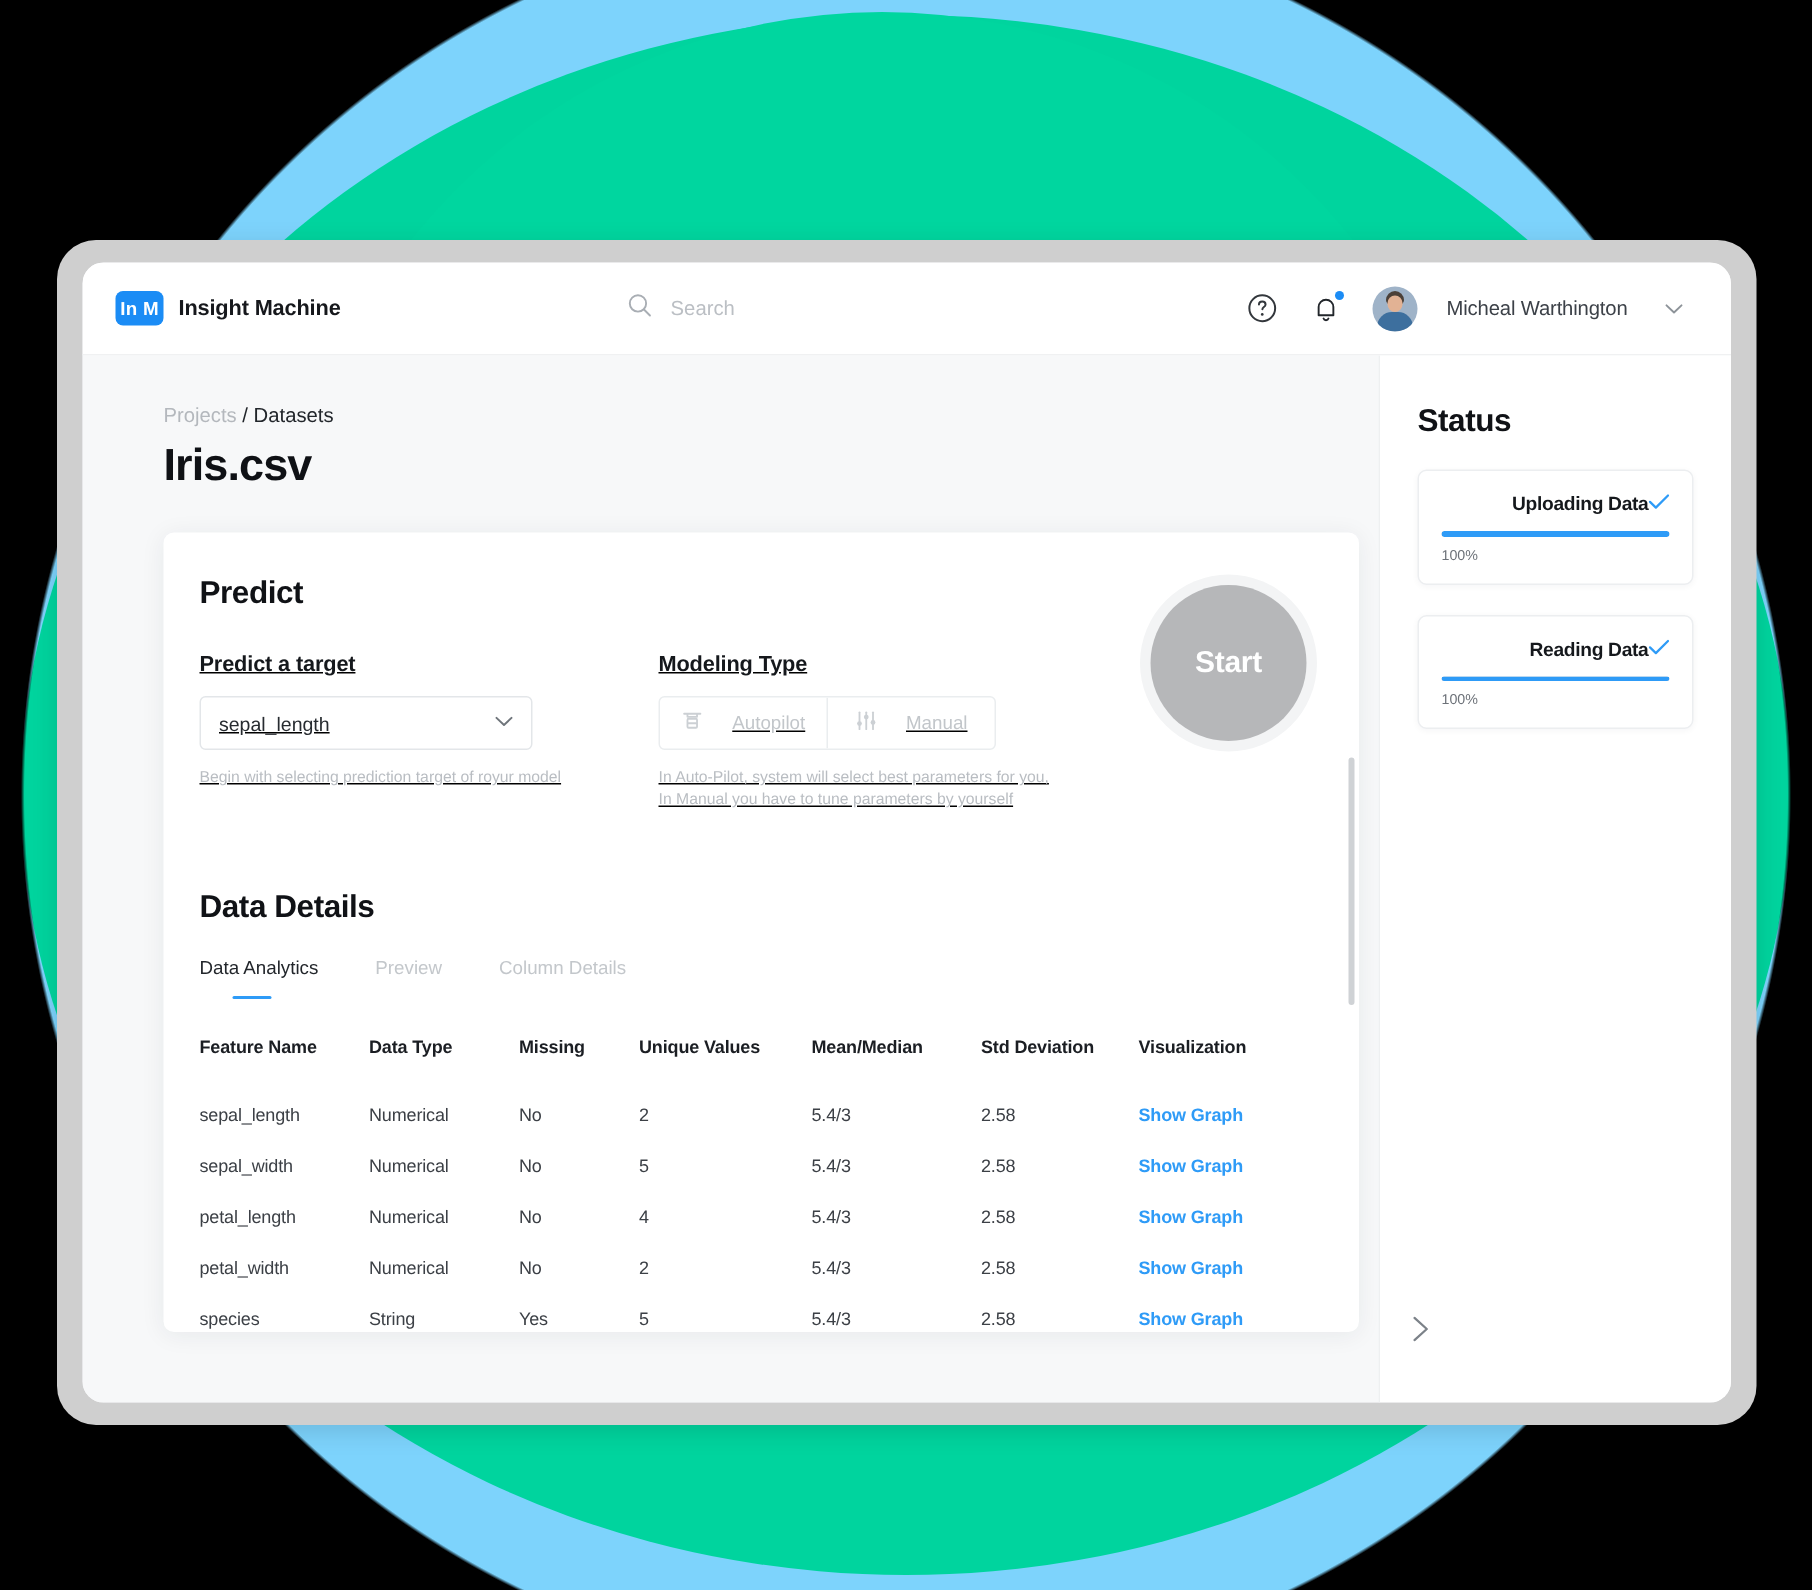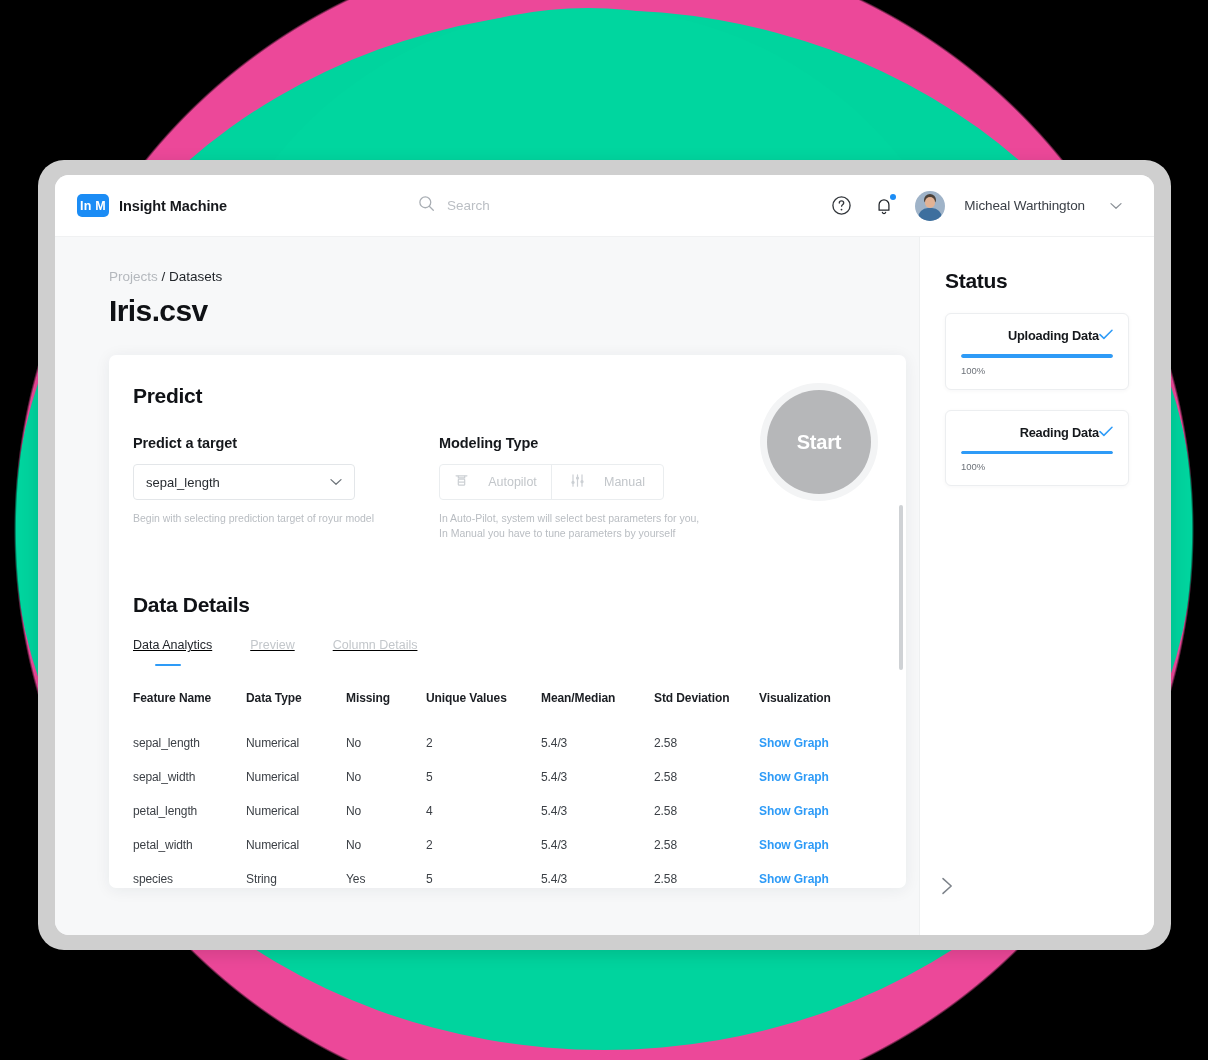--- a/index.html
+++ b/index.html
@@ -9,21 +9,21 @@
     height: 1060px;
     background: #000;
     overflow: hidden;
     font-family: "Liberation Sans", sans-serif;
   }
 
   #stage {
     position: relative;
     width: 1208px;
     height: 1060px;
-    background: #ec4899;
+    background: #7dd3fc;
   }
 
   
   .blob {
     position: absolute;
     background: #00d49e;
     border-radius: 50%;
   }
   .blob-main {
     left: 14px; top: 10px;
@@ -206,20 +206,21 @@
   .section-title {
     font-size: 21px;
     font-weight: bold;
     color: #101216;
     letter-spacing: -0.3px;
   }
 
   .predict-row {
     display: flex;
     margin-top: 27px;
+    text-decoration: underline;
   }
   .field-label {
     font-size: 14.5px;
     font-weight: bold;
     color: #15181c;
     letter-spacing: -0.1px;
   }
   .col-target { width: 306px; }
   .select-box {
     margin-top: 13px;
@@ -290,21 +291,20 @@
     letter-spacing: -0.2px;
     font-family: "Liberation Sans", sans-serif;
   }
 
   
   .data-details { margin-top: 52px; }
   .tabs {
     display: flex;
     gap: 38px;
     margin-top: 21px;
-    text-decoration: underline;
   }
   .tab {
     font-size: 12.5px;
     color: #c3c7cb;
     cursor: pointer;
     padding-bottom: 14px;
     position: relative;
   }
   .tab.active { color: #22262b; }
   .tab.active::after {

